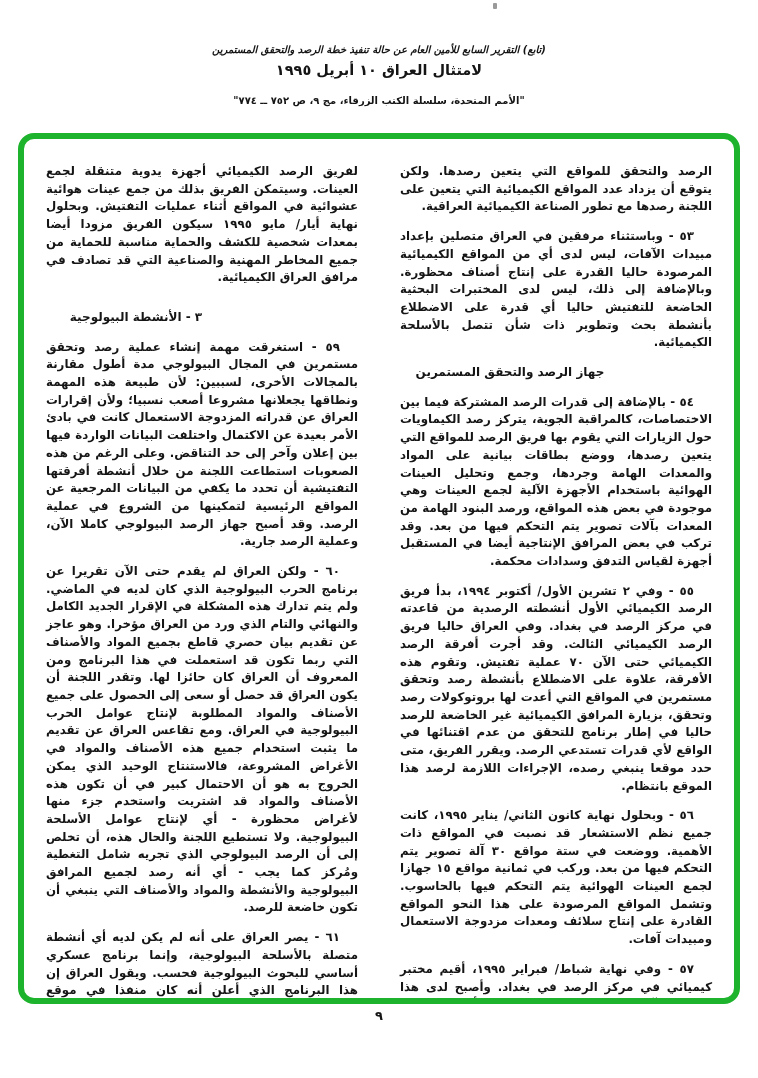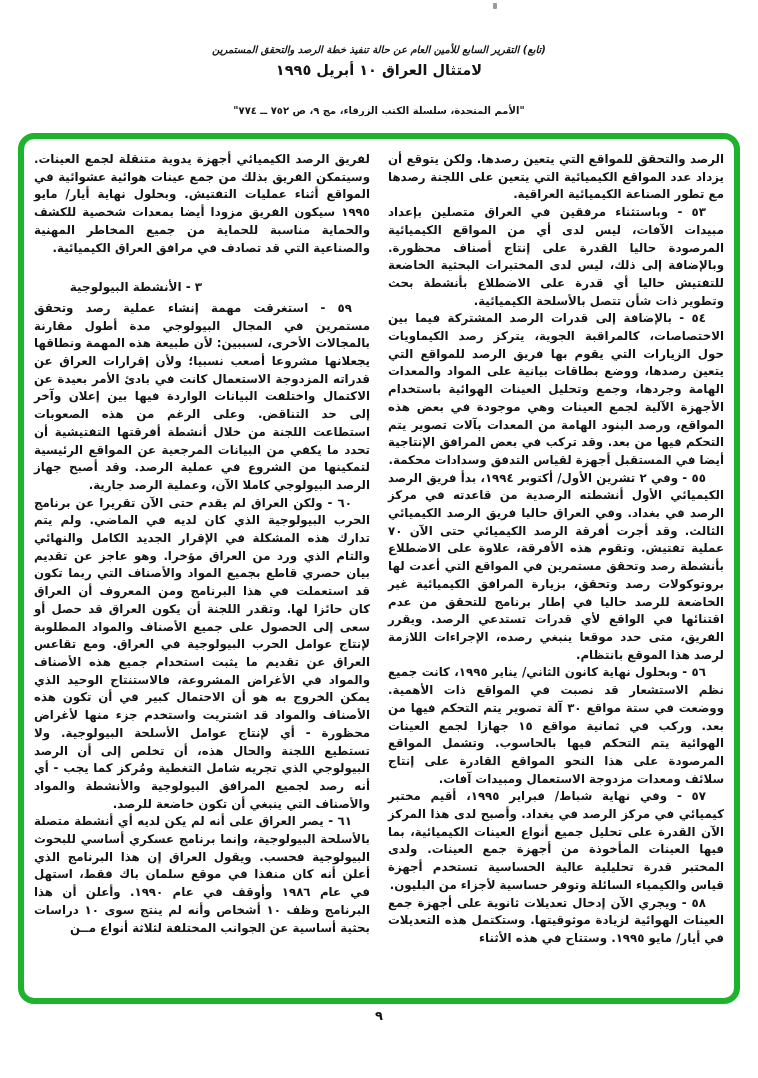--- a/index.html
+++ b/index.html
@@ -35,21 +35,21 @@
     font-weight: bold;
   }
   .doc-title-1 {
     font-size: 10px;
     line-height: 20px;
     font-style: italic;
   }
   .doc-title-2 {
     font-size: 14.5px;
     line-height: 20px;
-    margin-bottom: 24px;
+    margin-bottom: 14px;
   }
   .doc-source {
     font-size: 10px;
     line-height: 14px;
   }
   .frame {
     position: absolute;
     top: 133px;
     left: 18px;
     width: 722px;
@@ -62,21 +62,21 @@
     flex-direction: row; 
     gap: 18px;
     overflow: hidden;
     background: #ffffff;
   }
   .col {
     flex: 1 1 0;
     min-width: 0;
   }
   .col p {
-    margin: 0;
+    margin: 12px;
     font-size: 11.8px;
     font-weight: bold;
     line-height: 17.7px;
     text-align: justify;
     text-justify: inter-word;
   }
   .col p.para {
     text-indent: 18px;
   }
   .heading {
@@ -123,20 +123,21 @@
     <div class="doc-title-1">(تابع) التقرير السابع للأمين العام عن حالة تنفيذ خطة الرصد والتحقق المستمرين</div>
     <div class="doc-title-2">لامتثال العراق ١٠ أبريل ١٩٩٥</div>
     <div class="doc-source">"الأمم المتحدة، سلسلة الكتب الزرقاء، مج ٩، ص ٧٥٢ ــ ٧٧٤"</div>
   </header>
 
   <div class="frame">
 
     <div class="col">
       <p class="cont">الرصد والتحقق للمواقع التي يتعين رصدها. ولكن يتوقع أن يزداد عدد المواقع الكيميائية التي يتعين على اللجنة رصدها مع تطور الصناعة الكيميائية العراقية.</p>
       <p class="para">٥٣ -  وباستثناء مرفقين في العراق متصلين بإعداد مبيدات الآفات، ليس لدى أي من المواقع الكيميائية المرصودة حاليا القدرة على إنتاج أصناف محظورة. وبالإضافة إلى ذلك، ليس لدى المختبرات البحثية الخاضعة للتفتيش حاليا أي قدرة على الاضطلاع بأنشطة بحث وتطوير ذات شأن تتصل بالأسلحة الكيميائية.</p>
+      <h3 class="heading h-monitoring">جهاز الرصد والتحقق المستمرين</h3>
       <p class="para">٥٤ -  بالإضافة إلى قدرات الرصد المشتركة فيما بين الاختصاصات، كالمراقبة الجوية، يتركز رصد الكيماويات حول الزيارات التي يقوم بها فريق الرصد للمواقع التي يتعين رصدها، ووضع بطاقات بيانية على المواد والمعدات الهامة وجردها، وجمع وتحليل العينات الهوائية باستخدام الأجهزة الآلية لجمع العينات وهي موجودة في بعض هذه المواقع، ورصد البنود الهامة من المعدات بآلات تصوير يتم التحكم فيها من بعد. وقد تركب في بعض المرافق الإنتاجية أيضا في المستقبل أجهزة لقياس التدفق وسدادات محكمة.</p>
       <p class="para">٥٥ -  وفي ٢ تشرين الأول/ أكتوبر ١٩٩٤، بدأ فريق الرصد الكيميائي الأول أنشطته الرصدية من قاعدته في مركز الرصد في بغداد. وفي العراق حاليا فريق الرصد الكيميائي الثالث. وقد أجرت أفرقة الرصد الكيميائي حتى الآن ٧٠ عملية تفتيش. وتقوم هذه الأفرقة، علاوة على الاضطلاع بأنشطة رصد وتحقق مستمرين في المواقع التي أعدت لها بروتوكولات رصد وتحقق، بزيارة المرافق الكيميائية غير الخاضعة للرصد حاليا في إطار برنامج للتحقق من عدم اقتنائها في الواقع لأي قدرات تستدعي الرصد. ويقرر الفريق، متى حدد موقعا ينبغي رصده، الإجراءات اللازمة لرصد هذا الموقع بانتظام.</p>
       <p class="para">٥٦ -  وبحلول نهاية كانون الثاني/ يناير ١٩٩٥، كانت جميع نظم الاستشعار قد نصبت في المواقع ذات الأهمية. ووضعت في ستة مواقع ٣٠ آلة تصوير يتم التحكم فيها من بعد. وركب في ثمانية مواقع ١٥ جهازا لجمع العينات الهوائية يتم التحكم فيها بالحاسوب. وتشمل المواقع المرصودة على هذا النحو المواقع القادرة على إنتاج سلائف ومعدات مزدوجة الاستعمال ومبيدات آفات.</p>
       <p class="para">٥٧ -  وفي نهاية شباط/ فبراير ١٩٩٥، أقيم مختبر كيميائي في مركز الرصد في بغداد. وأصبح لدى هذا المركز الآن القدرة على تحليل جميع أنواع العينات الكيميائية، بما فيها العينات المأخوذة من أجهزة جمع العينات. ولدى المختبر قدرة تحليلية عالية الحساسية تستخدم أجهزة قياس والكيمياء السائلة وتوفر حساسية لأجزاء من البليون.</p>
       <p class="para">٥٨ -  ويجري الآن إدخال تعديلات ثانوية على أجهزة جمع العينات الهوائية لزيادة موثوقيتها. وستكتمل هذه التعديلات في أيار/ مايو ١٩٩٥. وستتاح في هذه الأثناء</p>
     </div>
 
     <div class="col">
       <p class="cont">لفريق الرصد الكيميائي أجهزة يدوية متنقلة لجمع العينات. وسيتمكن الفريق بذلك من جمع عينات هوائية عشوائية في المواقع أثناء عمليات التفتيش. وبحلول نهاية أيار/ مايو ١٩٩٥ سيكون الفريق مزودا أيضا بمعدات شخصية للكشف والحماية مناسبة للحماية من جميع المخاطر المهنية والصناعية التي قد تصادف في مرافق العراق الكيميائية.</p>
       <h3 class="heading h-bio">٣ - الأنشطة البيولوجية</h3>

